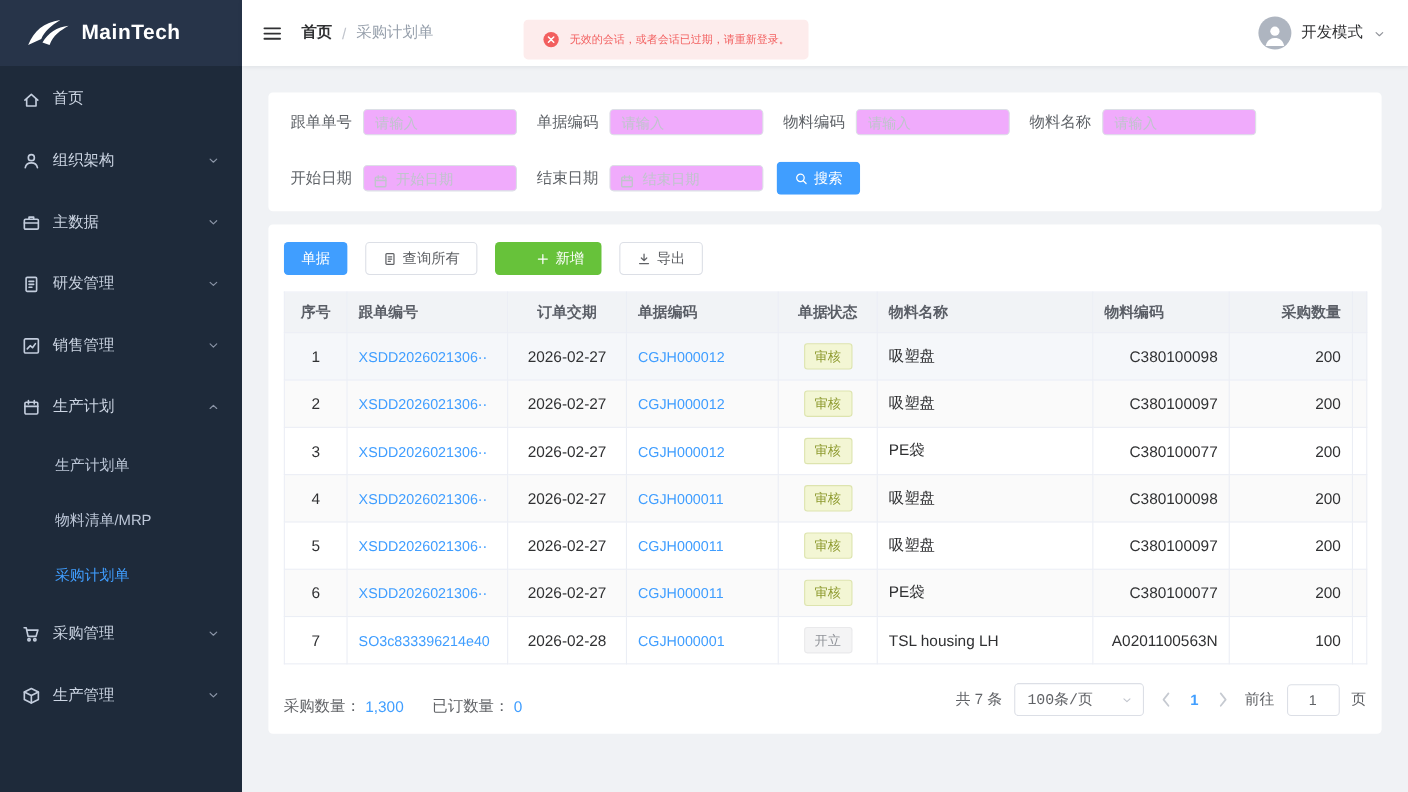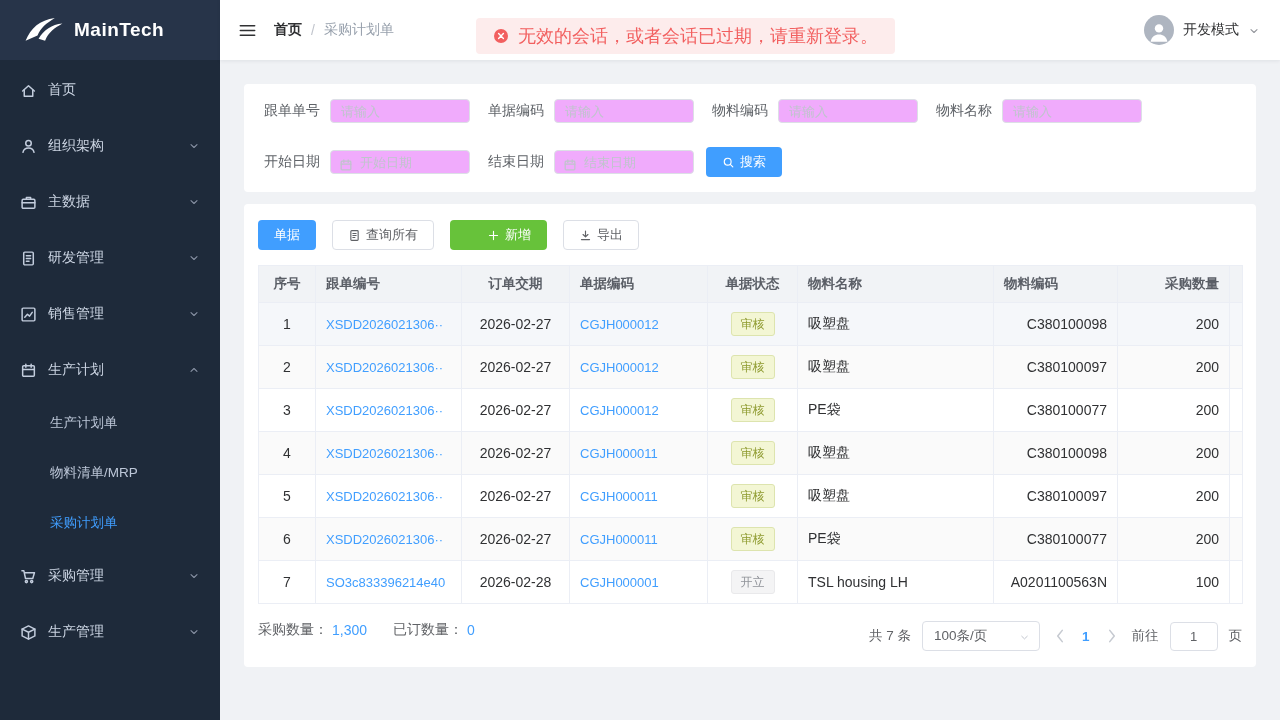--- a/index.html
+++ b/index.html
@@ -29,21 +29,21 @@
   
   .main { flex:1; display:flex; flex-direction:column; min-width:0; }
   .topbar { height:60px; background:#fff; display:flex; align-items:center; padding:0 20px 0 18px; position:relative; z-index:2; box-shadow:0 1px 4px rgba(0,21,41,.08); }
   .hamburger { width:19px; height:19px; color:#303133; margin-right:17px; cursor:pointer; }
   .breadcrumb { display:flex; align-items:center; gap:9px; font-size:14px; }
   .crumb-home { font-weight:bold; color:#303133; cursor:pointer; }
   .crumb-sep { color:#c0c4cc; }
   .crumb-current { color:#97a0ac; }
   .alert { position:absolute; left:256px; top:18px; height:36px; background:var(--alert-bg,#fdecec); border-radius:4px; display:flex; align-items:center; gap:9px; padding:0 17px; }
   .alert-icon { width:16px; height:16px; }
-  .alert-text { color:var(--danger,#f25f5f); font-size:18px; }
+  .alert-text { color:var(--danger,#f25f5f); font-size:10px; }
   .topbar-right { margin-left:auto; display:flex; align-items:center; gap:9px; cursor:pointer; }
   .avatar { width:30px; height:30px; border-radius:50%; background:#aeb5c0; display:flex; align-items:center; justify-content:center; overflow:hidden; padding:4px 3px 0; }
   .user-mode { color:#303133; font-size:14px; }
   .user-arrow { width:12px; height:12px; color:#909399; }
 
   
   .content { flex:1; padding:24px 24px 0; min-height:0; }
   .card { background:#fff; border-radius:4px; }
 
   .filter-card { padding:15px 14px; }
@@ -74,26 +74,26 @@
   .al-center { text-align:center; }
   .al-right { text-align:right; }
   tbody tr:nth-child(even) td { background:#fafafa; }
   tbody tr:first-child td { background:#f5f7fa; }
   .cell-link { color:var(--accent,#409eff); cursor:pointer; font-size:13px; white-space:nowrap; }
   td.mat-code { word-break:break-all;text-align:right; }
   .tag { display:inline-block; line-height:20px; padding:1px 9px; border-radius:3px; font-size:12px; border:1px solid transparent; }
   .tag-review { background:var(--tag-review-bg,#f3f6d4); border-color:#dde4ae; color:var(--tag-review-text,#8e9a2f); }
   .tag-open { background:var(--tag-open-bg,#f4f4f5); border-color:#e9e9eb; color:var(--tag-open-text,#909399); }
 
-  .table-footer { display:flex; align-items:flex-start; margin-top:17px; color:#606266; }
+  .table-footer { display:flex; align-items:flex-end; margin-top:17px; color:#606266; }
   .summary { display:flex; align-items:center; }
   .summary-num { color:var(--accent,#409eff); margin-left:4px; }
   .summary-gap { width:26px; }
   .pager { margin-left:auto; display:flex; align-items:center; gap:11px; font-size:13.5px; }
-  .page-size-select { width:118px; height:30px; border:1px solid #dcdfe6; border-radius:4px; display:flex; align-items:center; justify-content:space-between; padding:0 9px 0 11px; color:#606266; cursor:pointer; background:#fff; }
+  .page-size-select { width:118px; height:30px; border:1px solid #dcdfe6; border-radius:4px; display:flex; align-items:center; justify-content:space-between; padding:0 9px 0 11px; color:#606266; cursor:pointer; background:#fff;font-family:Liberation Mono, monospace; }
   .sel-arrow { width:11px; height:11px; color:#c0c4cc; }
   .page-btn { width:18px; height:18px; color:#c6cad1; cursor:pointer; }
   .page-num { color:var(--accent,#409eff); font-weight:bold; padding:0 2px; cursor:pointer; }
   .goto-input { width:48px; height:29px; border:1px solid #dcdfe6; border-radius:4px; text-align:center; font-size:13px; color:#606266; font-family:inherit; outline:none; }
 </style>
 </head>
 <body>
 
 <div class="app">
   <aside class="sidebar">

